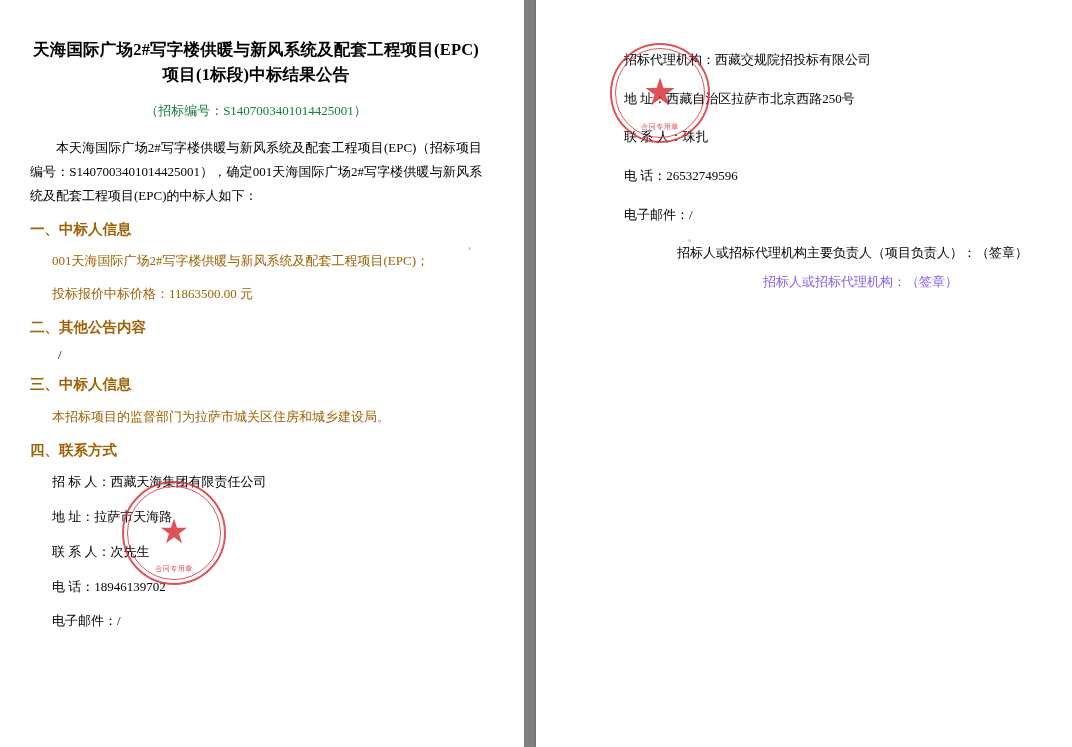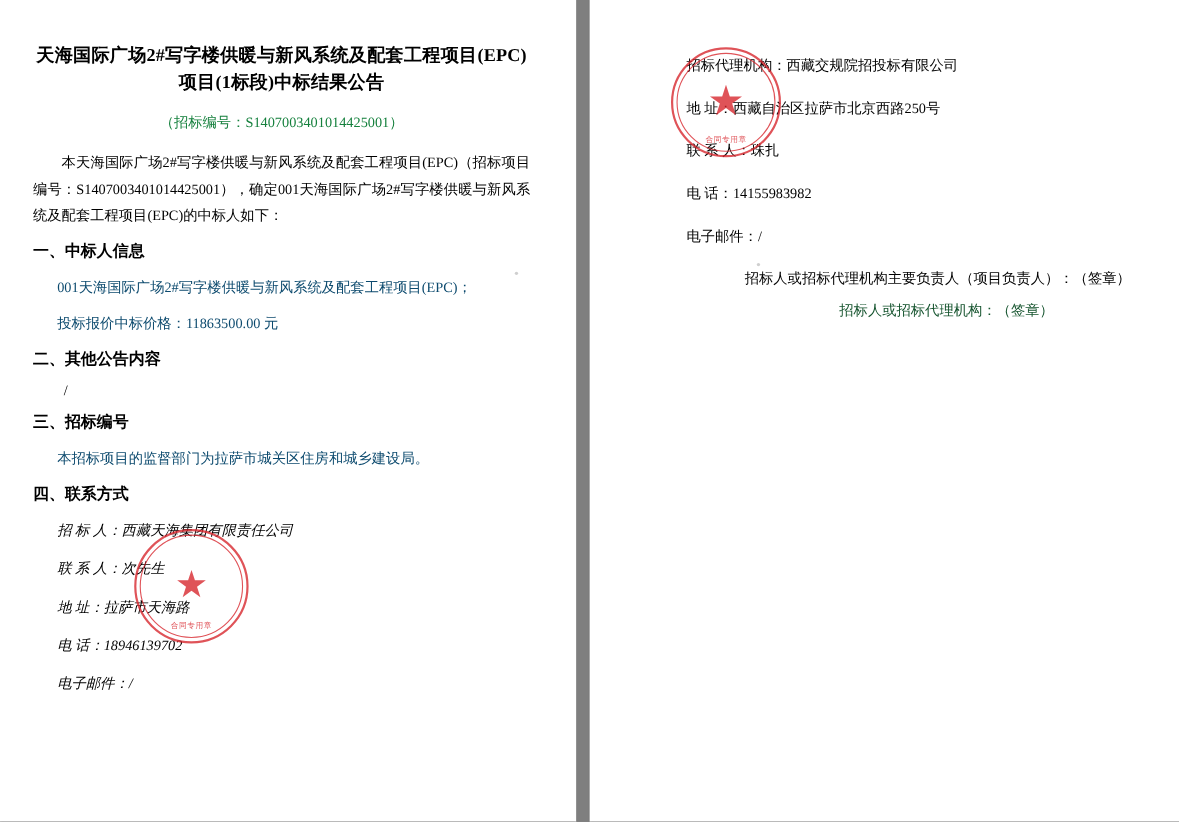--- a/index.html
+++ b/index.html
@@ -76,38 +76,37 @@
     color: #000;
     margin: 12px 0 6px 0;
     text-align: justify;
   }
   .para.indent {
     text-indent: 26px;
   }
   .section-head {
     font-size: 14.5px;
     font-weight: bold;
-    color: #000000;
+    color: #a16207;
     margin: 10px 0 8px 0;
     line-height: 1.6;
   }
   .item {
     font-size: 13px;
     line-height: 1.9;
-    color: #0c4a6e;
+    color: #a16207;
     margin: 0 0 8px 0;
     padding-left: 22px;
   }
   .item-wide {
     font-size: 13px;
     line-height: 1.9;
     color: #000;
     margin: 0 0 10px 0;
     padding-left: 22px;
-    font-style: italic;
   }
   .slash {
     font-size: 13px;
     color: #000;
     padding-left: 28px;
     margin: 4px 0 10px 0;
   }
   .r-line {
     font-size: 13px;
     color: #000;
@@ -125,21 +124,21 @@
   .sig-line {
     font-size: 13px;
     color: #000;
     line-height: 1.9;
     margin: 0 0 4px 0;
     text-align: right;
     padding-right: 8px;
   }
   .sig-line2 {
     font-size: 13px;
-    color: #14532d;
+    color: #8b5cf6;
     line-height: 1.9;
     margin: 0;
     text-align: right;
     padding-right: 78px;
   }
   
   .seal {
     position: absolute;
     border: 2.5px solid #d7232a;
     border-radius: 50%;
@@ -207,27 +206,27 @@
 
       <p class="para indent">本天海国际广场2#写字楼供暖与新风系统及配套工程项目(EPC)（招标项目编号：S1407003401014425001），确定001天海国际广场2#写字楼供暖与新风系统及配套工程项目(EPC)的中标人如下：</p>
 
       <h2 class="section-head">一、中标人信息</h2>
       <div class="item">001天海国际广场2#写字楼供暖与新风系统及配套工程项目(EPC)；</div>
       <div class="item">投标报价中标价格：11863500.00 元</div>
 
       <h2 class="section-head">二、其他公告内容</h2>
       <div class="slash">/</div>
 
-      <h2 class="section-head">三、招标编号</h2>
+      <h2 class="section-head">三、中标人信息</h2>
       <div class="item">本招标项目的监督部门为拉萨市城关区住房和城乡建设局。</div>
 
       <h2 class="section-head">四、联系方式</h2>
       <div class="item-wide">招 标 人：西藏天海集团有限责任公司</div>
+      <div class="item-wide">地    址：拉萨市天海路</div>
       <div class="item-wide">联 系 人：次先生</div>
-      <div class="item-wide">地    址：拉萨市天海路</div>
       <div class="item-wide">电    话：18946139702</div>
       <div class="item-wide">电子邮件：/</div>
 
     </div>
 
     <div class="seal seal-left">
       <div class="inner-ring"></div>
       <div class="star">★</div>
       <div class="seal-bottom-text">合同专用章</div>
     </div>
@@ -235,21 +234,21 @@
     <div class="watermark-dot" style="left:468px; top:247px;"></div>
   </div>
 
   <div class="gutter"></div>
 
   <div class="page page-right">
     <div class="content-right">
       <div class="r-line">招标代理机构：西藏交规院招投标有限公司</div>
       <div class="r-line">地    址：西藏自治区拉萨市北京西路250号</div>
       <div class="r-line">联 系 人：珠扎</div>
-      <div class="r-line">电    话：14155983982</div>
+      <div class="r-line">电    话：26532749596</div>
       <div class="r-line-tail">电子邮件：/</div>
 
       <div class="sig-line">招标人或招标代理机构主要负责人（项目负责人）：（签章）</div>
       <div class="sig-line2">招标人或招标代理机构：（签章）</div>
     </div>
 
     <div class="watermark-dot" style="left:152px; top:239px;"></div>
   </div>
 
   <div class="seal seal-right">

